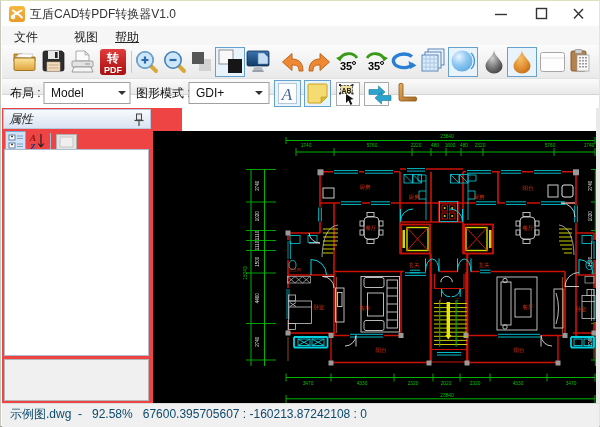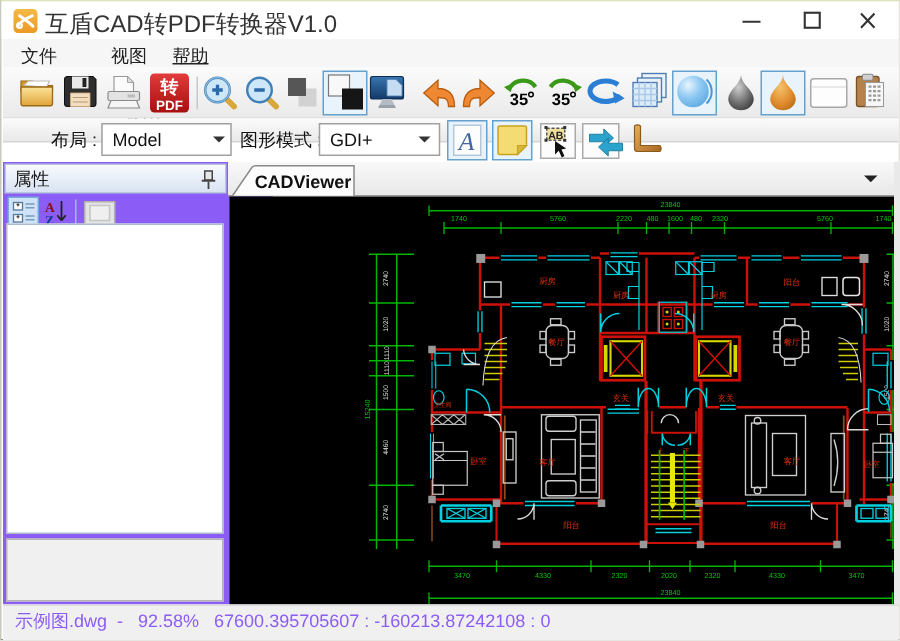--- a/index.html
+++ b/index.html
@@ -3,44 +3,44 @@
 <meta charset="utf-8">
 <style>
   * { margin:0; padding:0; box-sizing:border-box; }
   html,body { width:600px; height:427px; overflow:hidden; font-family:"Liberation Sans",sans-serif; }
   #win { position:relative; width:600px; height:427px; background:#fff;
          border-top:1px solid #dbe4b8; border-left:1px solid #c8c8bc; border-right:1px solid #e4e4d8; border-bottom:1px solid #8a8a7e; }
   
   #titlebar { position:absolute; left:0; top:0; width:598px; height:25px; background:#ffffff; }
   #logo { position:absolute; left:8px; top:5px; width:16px; height:16px; border-radius:3px;
           background:linear-gradient(180deg,#f5b944,#ec9a26); }
-  #title { position:absolute; left:29px; top:5px; font-size:16px; color:#333; }
+  #title { position:absolute; left:29px; top:5px; font-size:12px; color:#333; }
   
   #menubar { position:absolute; left:1px; top:25px; width:597px; height:19px; background:#f6f6f6; font-size:12px; color:#222; }
   .menu { position:absolute; top:3px; }
   
   #toolbar1 { position:absolute; left:1px; top:44px; width:597px; height:34px;
               background:linear-gradient(180deg,#fbfbfb,#eaeaea); border-bottom:1px solid #e0e0e0;}
   #toolbar2 { position:absolute; left:1px; top:78px; width:597px; height:16px;
-              background:linear-gradient(180deg,#fbfbfb,#e9e9e9); border-bottom:1px solid #d5d5d5;padding-left:24px;}
+              background:linear-gradient(180deg,#fbfbfb,#e9e9e9); border-bottom:1px solid #d5d5d5;}
   
-  #panel { position:absolute; left:1px; top:107px; width:180px; height:295px; background:#8b5cf6; }
+  #panel { position:absolute; left:1px; top:107px; width:180px; height:295px; background:#ef4444;font-style:italic; }
   #panelhdr { position:absolute; left:1px; top:1px; width:148px; height:20px;
               background:linear-gradient(180deg,#f7fafd,#d9e3f2); border:1px solid #b8c6dc;
               font-size:12px; color:#1a1a1a; line-height:19px; padding-left:5px; }
   #paneltools { position:absolute; left:1px; top:22px; width:148px; height:24px; }
   #propbox { position:absolute; left:2px; top:41px; width:145px; height:207px; background:#fff; border:1px solid #aebccf; }
   #descbox { position:absolute; left:2px; top:251px; width:145px; height:42px; background:#f0f0f0; border:1px solid #b5b5b5; }
   #tabbar { position:absolute; left:151px; top:107px; width:447px; height:23px;
             background:linear-gradient(180deg,#f9f9f9,#e8e8e8); border-bottom:1px solid #9a9a9a; }
   #canvas { position:absolute; left:152px; top:130px; width:443px; height:272px; background:#000; }
   #rightedge { position:absolute; left:595px; top:107px; width:4px; height:295px; background:#e9e9e9; }
   
   #statusbar { position:absolute; left:1px; top:402px; width:597px; height:24px; background:#f0f0f0;
-               border-top:1px solid #dcdcdc; font-size:12px; color:#8b5cf6; line-height:21px; }
+               border-top:1px solid #dcdcdc; font-size:12px; color:#0c4a6e; line-height:21px; }
 </style>
 </head>
 <body>
 <div id="win">
   <div id="titlebar">
     <div id="logo">
       <svg width="16" height="16">
         <path d="M3 11.5 C5 7 10 6 12.5 4.5 M4 4.5 C7 6.5 11 9.5 13 11.5" stroke="#fff" stroke-width="2" fill="none" stroke-linecap="round"></path>
         <circle cx="4" cy="11" r="1.6" fill="none" stroke="#fff" stroke-width="1.4"></circle>
       </svg>
@@ -286,27 +286,20 @@
         <text x="27" y="20" font-size="9" font-weight="bold" fill="#103a8a" font-family="Liberation Serif">Z</text>
         <path d="M38 4 v13 M38 17 l-2.8 -3.5 M38 17 l2.8 -3.5" stroke="#222" stroke-width="1.2" fill="none"></path>
         <line x1="47.5" y1="3" x2="47.5" y2="20" stroke="#aab8cc"></line>
         <rect x="53.5" y="4.5" width="20" height="15" fill="#e3e3e3" stroke="#b0b0b0"></rect>
         <rect x="57" y="7" width="13" height="10" fill="#efefef" stroke="#c5c5c5"></rect>
       </svg>
     </div>
     <div id="propbox"></div>
     <div id="descbox"></div>
   </div>
-  <div id="tabbar">
-    <svg width="447" height="23">
-      <path d="M3 22.5 L16 3.5 Q17 2.5 18.5 2.5 L84 2.5 L84 22.5" fill="#fcfcfc" stroke="#8a8a8a" stroke-width="1"></path>
-      <text x="50" y="17" font-size="12" font-weight="bold" fill="#111" text-anchor="middle">CADViewer</text>
-      <path d="M424 9 l4.5 4.5 4.5 -4.5 z" fill="#222"></path>
-    </svg>
-  </div>
   <div id="canvas">
     <svg width="443" height="274" font-family="Liberation Sans, sans-serif">
       <g transform="translate(-152,-130)">
 
         <g stroke="#00b400" stroke-width="1">
           <line x1="285" y1="139.5" x2="594" y2="139.5"></line>
           <line x1="295" y1="151" x2="594" y2="151"></line>
           <line x1="285" y1="376.5" x2="594" y2="376.5"></line>
           <line x1="285" y1="397.8" x2="594" y2="397.8"></line>
           <line x1="263.5" y1="168.5" x2="263.5" y2="365"></line>

